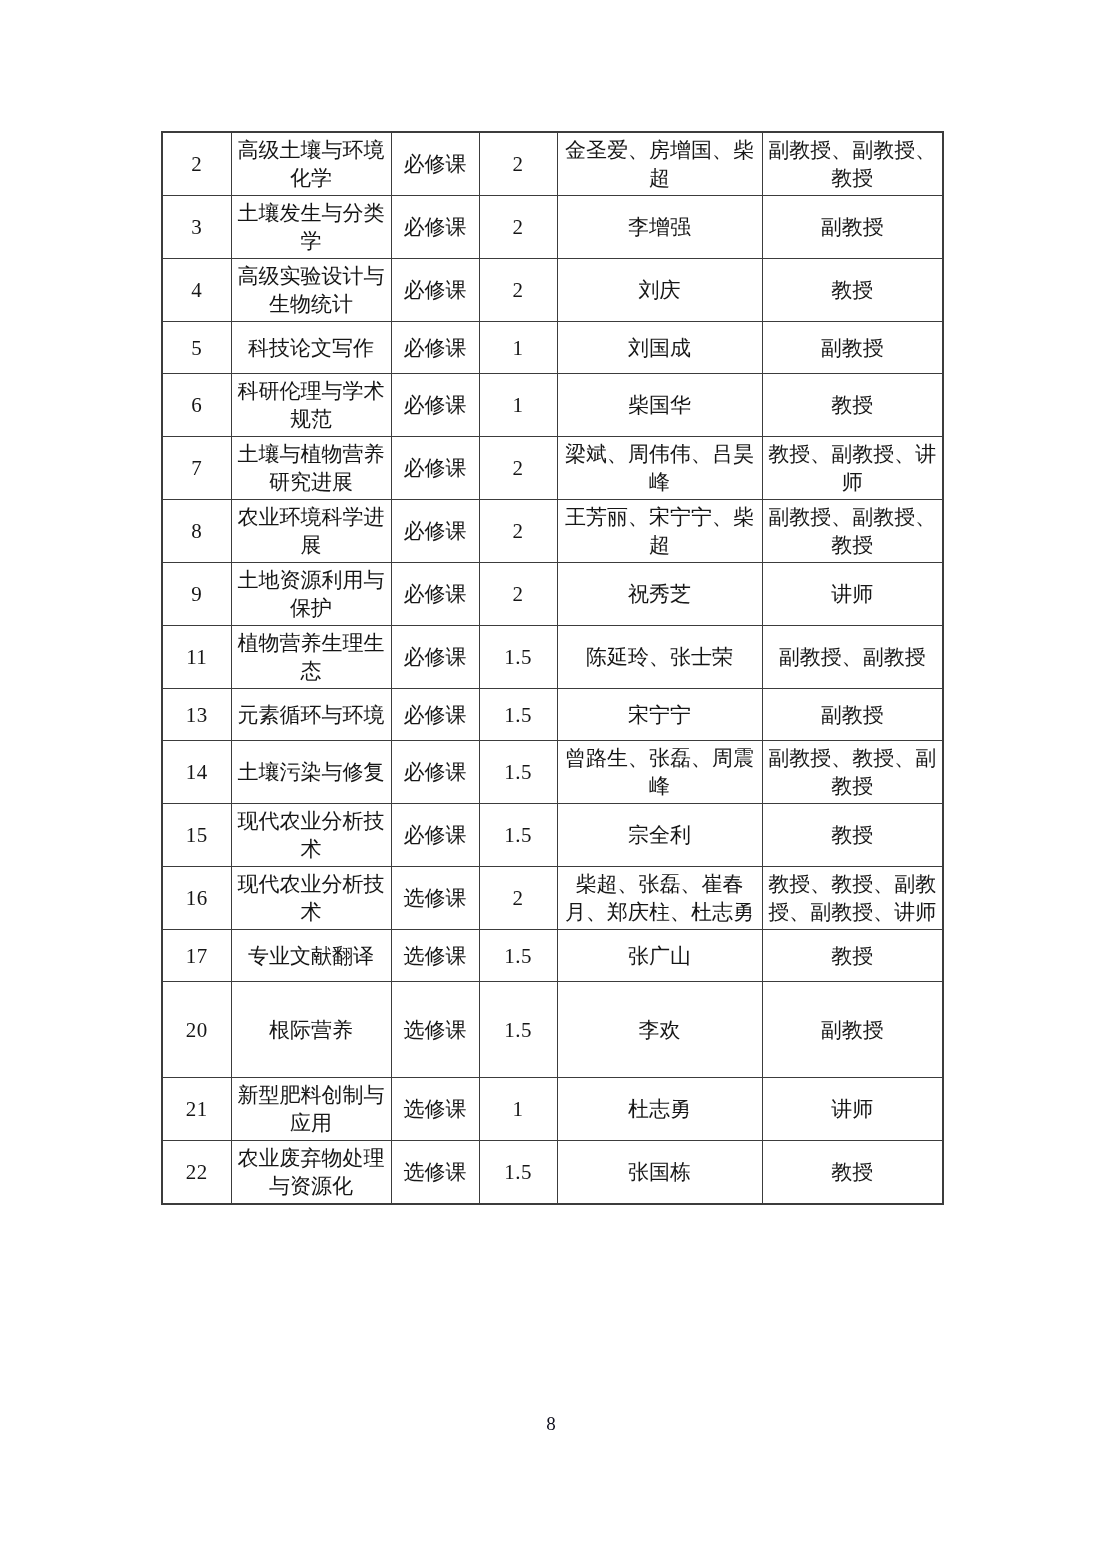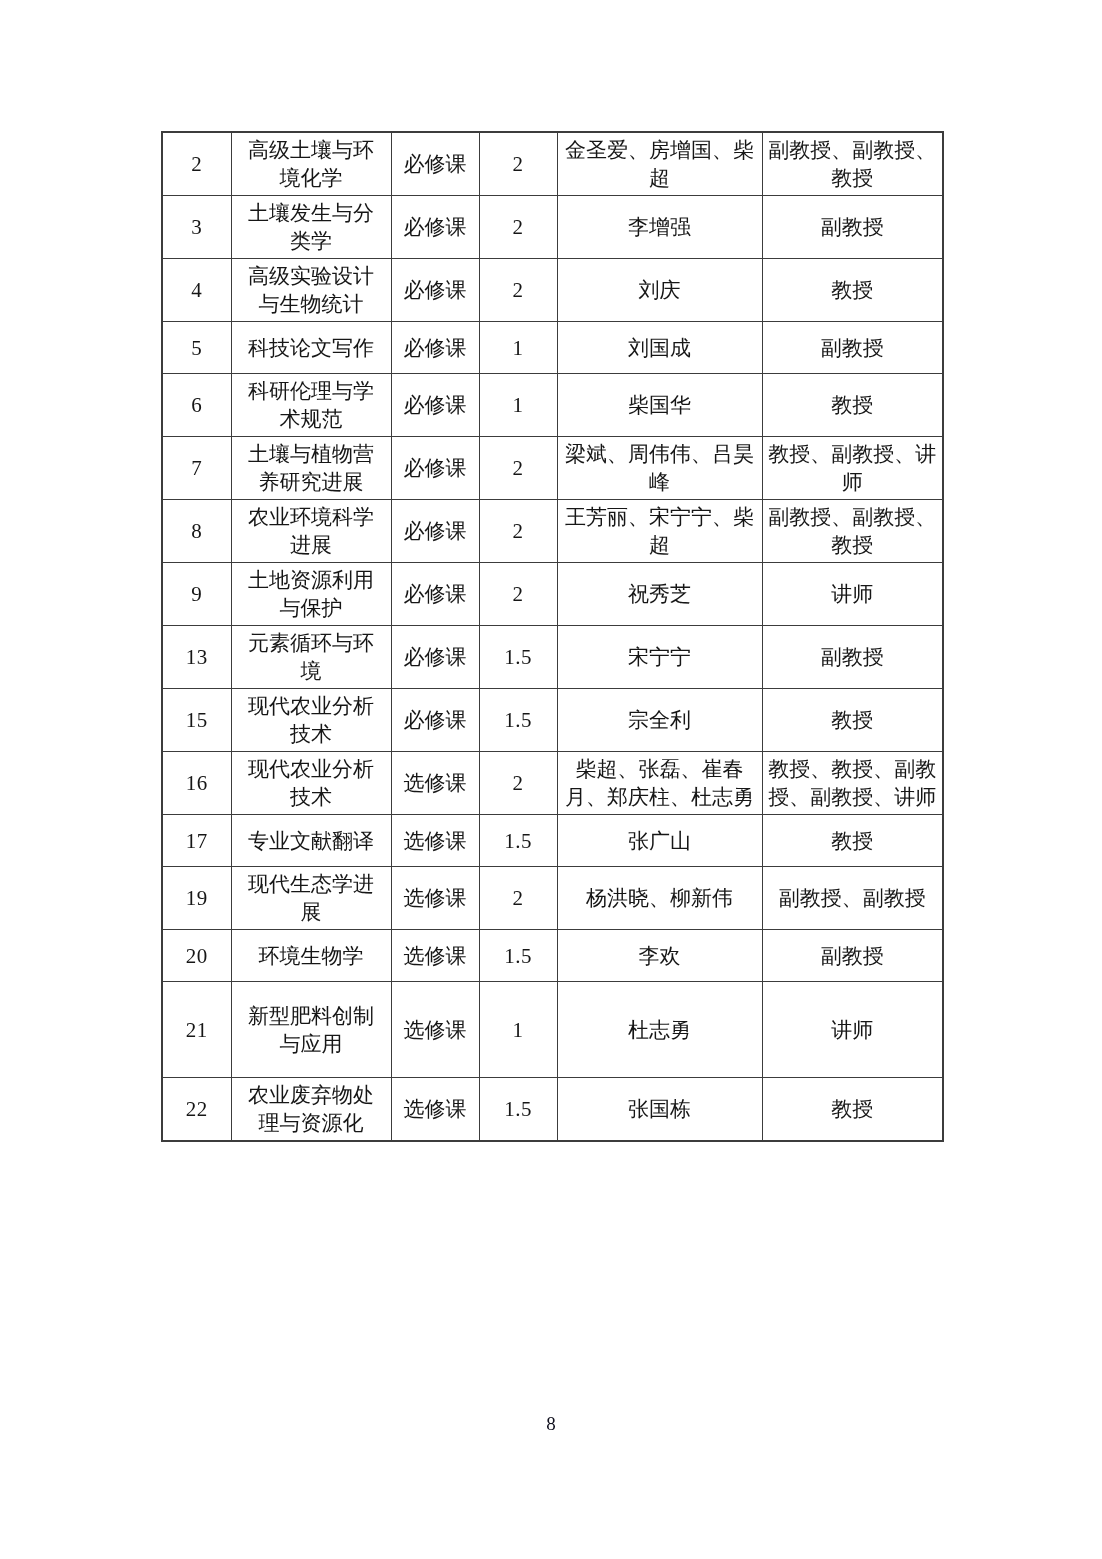--- a/index.html
+++ b/index.html
@@ -27,21 +27,21 @@
     text-align: center;
     vertical-align: middle;
     font-size: 21px;
     line-height: 28px;
     padding: 3px 4px;
     overflow: hidden;
   }
   .course-table tr { height: 52px; }
   
   .course-table tr:nth-child(15) { height: 96px; }
-  .course-table td.c-name { padding: 3px 15px; }
+  .course-table td.c-name { padding: 3px 4px; }
   .course-table td.c-no,
   .course-table td.c-credit { letter-spacing: 0.5px; }
   .page-number {
     position: absolute;
     left: 0;
     top: 1410px;
     width: 100%;
     text-align: center;
     font-size: 19px;
     line-height: 28px;
@@ -129,31 +129,47 @@
   <tr>
     <td class="c-no">9</td>
     <td class="c-name">土地资源利用与保护</td>
     <td class="c-type">必修课</td>
     <td class="c-credit">2</td>
     <td class="c-teacher">祝秀芝</td>
     <td class="c-title">讲师</td>
   </tr>
 
 
+  <tr>
+    <td class="c-no">11</td>
+    <td class="c-name">植物营养生理生态</td>
+    <td class="c-type">必修课</td>
+    <td class="c-credit">1.5</td>
+    <td class="c-teacher">陈延玲、张士荣</td>
+    <td class="c-title">副教授、副教授</td>
+  </tr>
 
 
   <tr>
     <td class="c-no">13</td>
     <td class="c-name">元素循环与环境</td>
     <td class="c-type">必修课</td>
     <td class="c-credit">1.5</td>
     <td class="c-teacher">宋宁宁</td>
     <td class="c-title">副教授</td>
   </tr>
 
+  <tr>
+    <td class="c-no">14</td>
+    <td class="c-name">土壤污染与修复</td>
+    <td class="c-type">必修课</td>
+    <td class="c-credit">1.5</td>
+    <td class="c-teacher">曾路生、张磊、周震峰</td>
+    <td class="c-title">副教授、教授、副教授</td>
+  </tr>
 
   <tr>
     <td class="c-no">15</td>
     <td class="c-name">现代农业分析技术</td>
     <td class="c-type">必修课</td>
     <td class="c-credit">1.5</td>
     <td class="c-teacher">宗全利</td>
     <td class="c-title">教授</td>
   </tr>
 
@@ -169,32 +185,24 @@
   <tr>
     <td class="c-no">17</td>
     <td class="c-name">专业文献翻译</td>
     <td class="c-type">选修课</td>
     <td class="c-credit">1.5</td>
     <td class="c-teacher">张广山</td>
     <td class="c-title">教授</td>
   </tr>
 
 
-  <tr>
-    <td class="c-no">19</td>
-    <td class="c-name">现代生态学进展</td>
-    <td class="c-type">选修课</td>
-    <td class="c-credit">2</td>
-    <td class="c-teacher">杨洪晓、柳新伟</td>
-    <td class="c-title">副教授、副教授</td>
-  </tr>
 
   <tr>
     <td class="c-no">20</td>
-    <td class="c-name">环境生物学</td>
+    <td class="c-name">根际营养</td>
     <td class="c-type">选修课</td>
     <td class="c-credit">1.5</td>
     <td class="c-teacher">李欢</td>
     <td class="c-title">副教授</td>
   </tr>
 
   <tr>
     <td class="c-no">21</td>
     <td class="c-name">新型肥料创制与应用</td>
     <td class="c-type">选修课</td>

